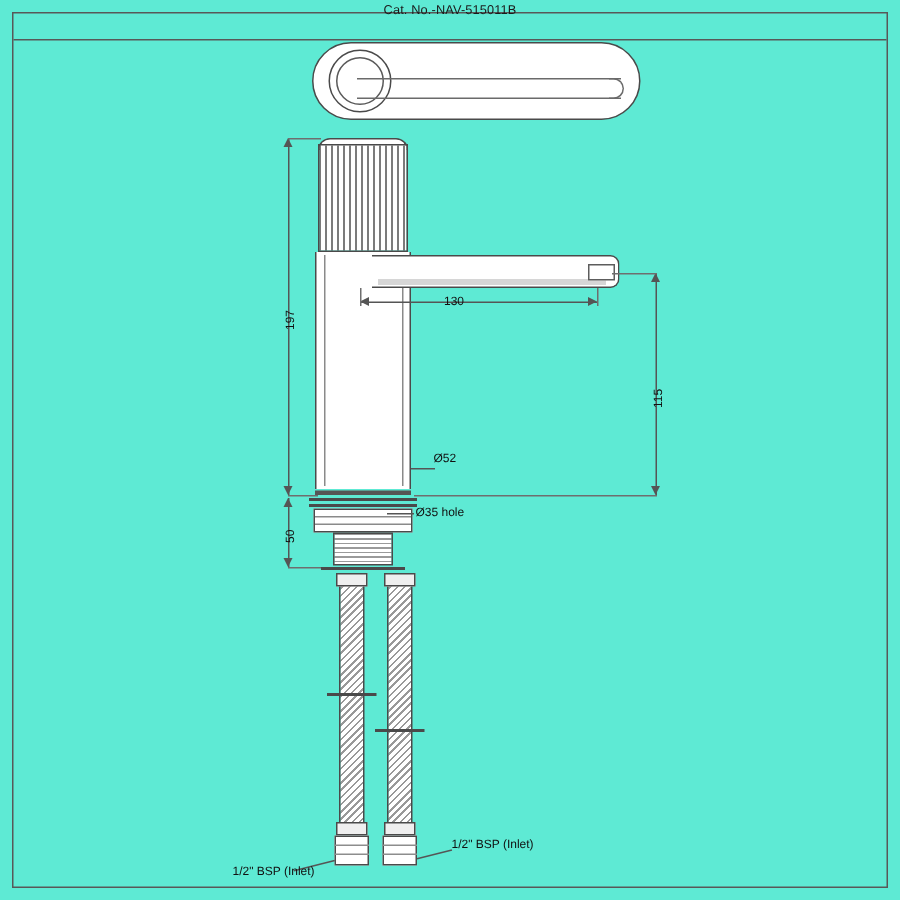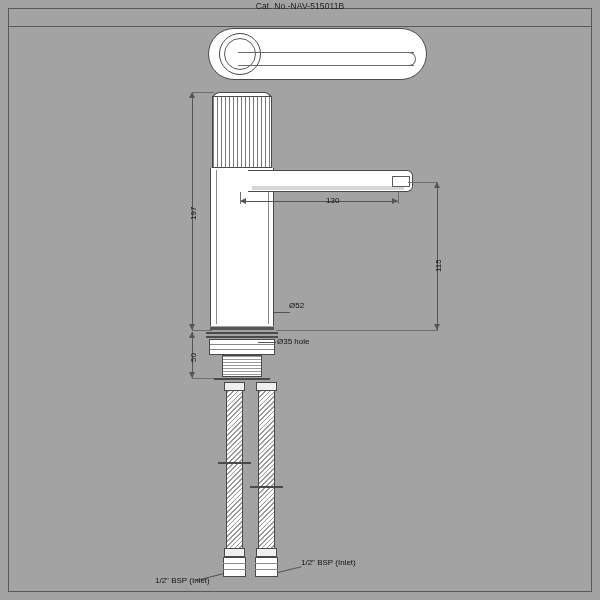--- a/index.html
+++ b/index.html
@@ -11,21 +11,21 @@
     width: 600px;
     height: 600px;
     font-family: "Liberation Sans", sans-serif;
     color: #000000;
     overflow: hidden;
   }
   #sheet {
     position: relative;
     width: 600px;
     height: 600px;
-    background: #a3a3a3;
+    background: #5eead4;
   }
   
   .border-frame {
     position: absolute;
     left: 8px;
     top: 8px;
     width: 584px;
     height: 584px;
     border: 1px solid #585858;
     box-sizing: border-box;
@@ -374,21 +374,21 @@
     <div class="ln h thin" style="left:192px; top:378px; width:22px;"></div>
     <div class="lbl vert" style="left:189px; top:362px;">50</div>
   </div>
 
   <div>
     <div class="ln h dim-line" style="left:240px; top:201px; width:158px;"></div>
     <div class="arrow arr-left" style="left:240px; top:198px;"></div>
     <div class="arrow arr-right" style="left:392px; top:198px;"></div>
     <div class="ln v thin" style="left:240px; top:192px; height:12px;"></div>
     <div class="ln v thin" style="left:398px; top:192px; height:12px;"></div>
-    <div class="lbl" style="left:326px; top:196px;">130</div>
+    <div class="lbl" style="left:296px; top:196px;">130</div>
   </div>
 
   <div>
     <div class="ln v dim-line" style="left:437px; top:182px; height:148px;"></div>
     <div class="arrow arr-up" style="left:434px; top:182px;"></div>
     <div class="arrow arr-down" style="left:434px; top:324px;"></div>
     <div class="ln h thin" style="left:408px; top:182px; width:30px;"></div>
     <div class="ln h thin" style="left:276px; top:330px; width:162px;"></div>
     <div class="lbl vert" style="left:434px; top:272px;">115</div>
   </div>

